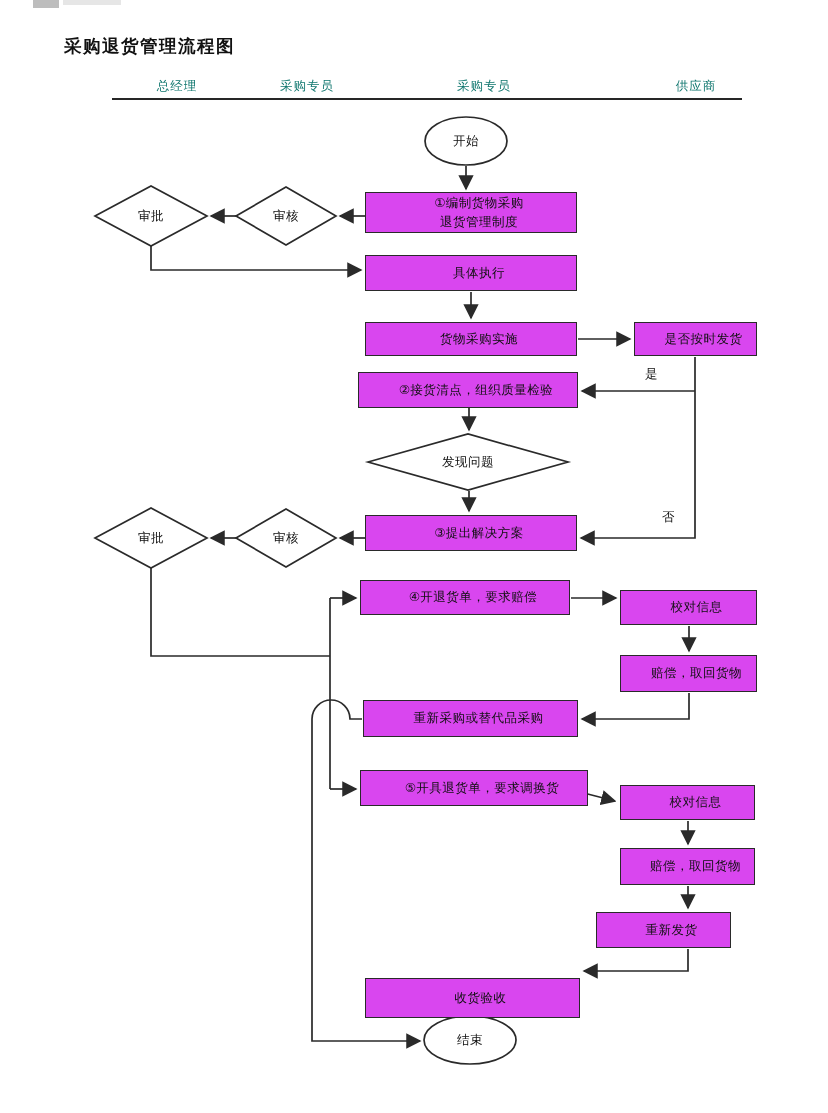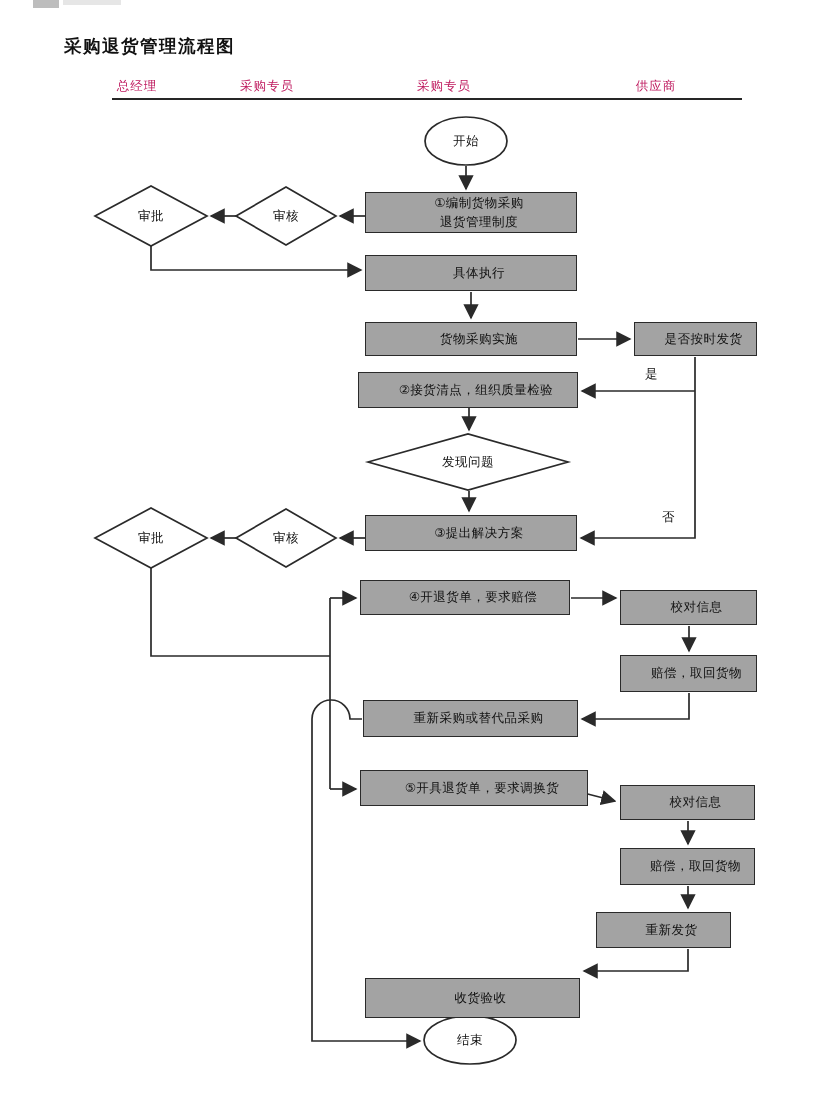--- a/index.html
+++ b/index.html
@@ -11,32 +11,32 @@
     font-family:"Liberation Sans","DejaVu Sans",sans-serif;
     color:#141414;
   }
   .artifact{position:absolute;}
   .title{
     position:absolute;left:64px;top:13px;
     font-size:17.5px;font-weight:bold;letter-spacing:1.5px;color:#111;margin-top:21px;
   }
   .lane-header{
     position:absolute;top:78px;transform:translateX(-50%);
-    font-size:12.5px;letter-spacing:1px;color:#be185d;white-space:nowrap;
+    font-size:12.5px;letter-spacing:1px;color:#0f766e;white-space:nowrap;margin-left:40px;
   }
   .lane-rule{
     position:absolute;left:112px;top:98px;width:630px;height:2px;background:#262626;
   }
   svg.connectors{position:absolute;left:0;top:0;}
   .node{
     position:absolute;display:flex;align-items:center;justify-content:center;
     text-align:center;font-size:12.5px;letter-spacing:0.5px;color:#101010;
     line-height:1.45;white-space:pre-line;
   }
-  .box{background:#a3a3a3;border:1.6px solid #2a2a2a;box-sizing:border-box;padding-left:16px;}
+  .box{background:#d946ef;border:1.6px solid #2a2a2a;box-sizing:border-box;padding-left:16px;}
   .floating{background:transparent;border:none;}
   .edge-label{
     position:absolute;font-size:12.5px;color:#101010;letter-spacing:1px;
   }
 </style>
 </head>
 <body>
 
 <div class="page">
 

